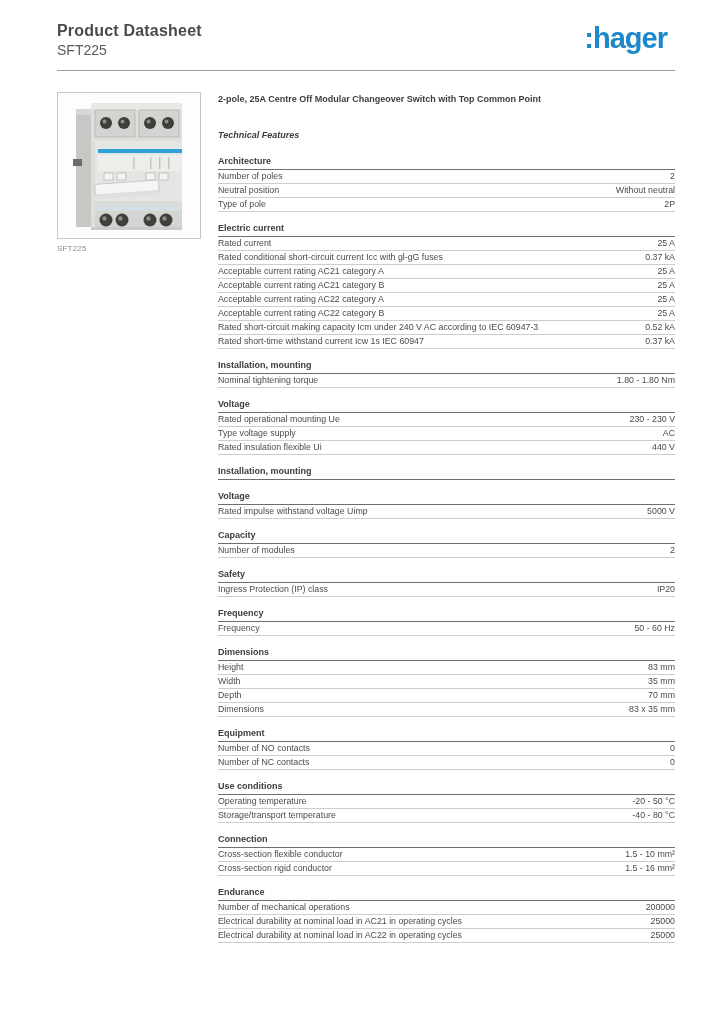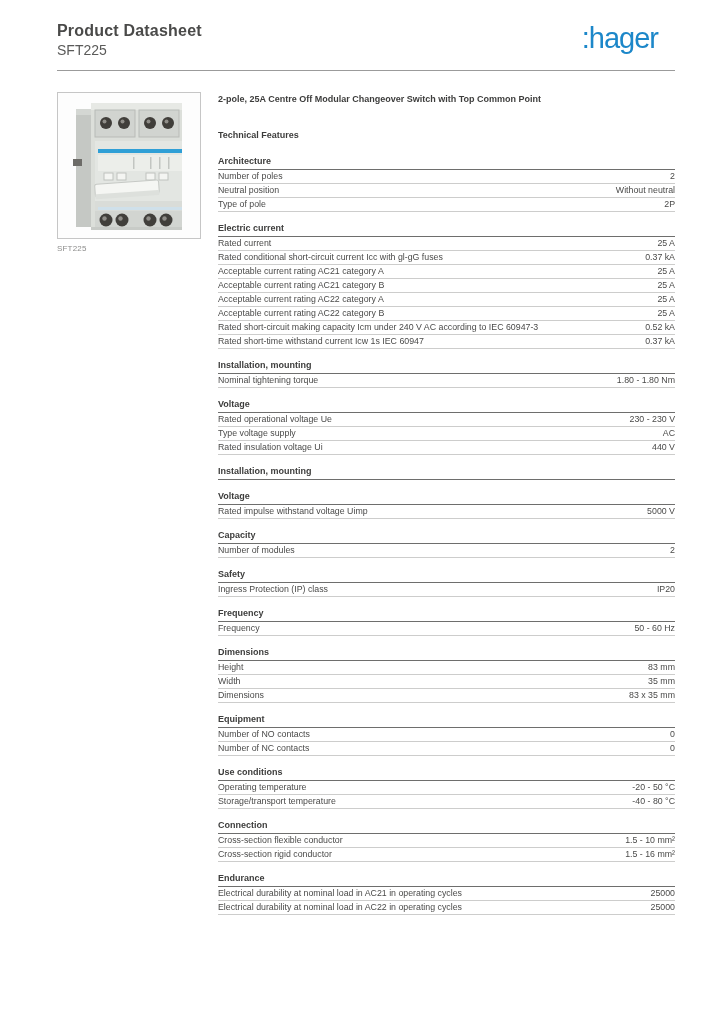--- a/index.html
+++ b/index.html
@@ -30,23 +30,23 @@
     letter-spacing: 0.2px;
   }
   .product-code {
     font-size: 14px;
     color: #5a5a59;
     margin-top: 2px;
   }
   .logo {
     position: absolute;
     top: 2px;
-    right: 17px;
+    right: 8px;
     font-size: 29px;
-    font-weight: normal;
+    font-weight: bold;
     letter-spacing: -1px;
     line-height: 1;
   }
   .header-rule {
     position: absolute;
     top: 70px;
     left: 57px;
     right: 49px;
     border-top: 1px solid #9b9b9b;
   }
@@ -80,20 +80,21 @@
     font-size: 9px;
     font-weight: bold;
     color: #3d3d3c;
     line-height: 1.2;
   }
   .tech-features {
     margin-top: 25px;
     font-size: 9px;
     font-weight: bold;
     color: #3d3d3c;
+    font-style: italic;
   }
 
   .section { margin-top: 11px; }
   .section:first-child { margin-top: 16px; }
   .section h3 {
     font-size: 9px;
     font-weight: bold;
     color: #3d3d3c;
     line-height: 10px;
     padding-bottom: 3px;
@@ -262,29 +263,29 @@
           <div class="section">
             <h3>Installation, mounting</h3>
             <div class="row">
               <span class="lbl">Nominal tightening torque</span>
               <span class="val">1.80 - 1.80 Nm</span>
             </div>
           </div>
           <div class="section">
             <h3>Voltage</h3>
             <div class="row">
-              <span class="lbl">Rated operational voltage Ue</span>
+              <span class="lbl">Rated operational mounting Ue</span>
               <span class="val">230 - 230 V</span>
             </div>
             <div class="row">
               <span class="lbl">Type voltage supply</span>
               <span class="val">AC</span>
             </div>
             <div class="row">
-              <span class="lbl">Rated insulation voltage Ui</span>
+              <span class="lbl">Rated insulation flexible Ui</span>
               <span class="val">440 V</span>
             </div>
           </div>
           <div class="section">
             <h3>Installation, mounting</h3>
           </div>
           <div class="section">
             <h3>Voltage</h3>
             <div class="row">
               <span class="lbl">Rated impulse withstand voltage Uimp</span>
@@ -316,20 +317,24 @@
             <h3>Dimensions</h3>
             <div class="row">
               <span class="lbl">Height</span>
               <span class="val">83 mm</span>
             </div>
             <div class="row">
               <span class="lbl">Width</span>
               <span class="val">35 mm</span>
             </div>
             <div class="row">
+              <span class="lbl">Depth</span>
+              <span class="val">70 mm</span>
+            </div>
+            <div class="row">
               <span class="lbl">Dimensions</span>
               <span class="val">83 x 35 mm</span>
             </div>
           </div>
           <div class="section">
             <h3>Equipment</h3>
             <div class="row">
               <span class="lbl">Number of NO contacts</span>
               <span class="val">0</span>
             </div>
@@ -355,20 +360,24 @@
               <span class="lbl">Cross-section flexible conductor</span>
               <span class="val">1.5 - 10 mm²</span>
             </div>
             <div class="row">
               <span class="lbl">Cross-section rigid conductor</span>
               <span class="val">1.5 - 16 mm²</span>
             </div>
           </div>
           <div class="section">
             <h3>Endurance</h3>
+            <div class="row">
+              <span class="lbl">Number of mechanical operations</span>
+              <span class="val">200000</span>
+            </div>
             <div class="row">
               <span class="lbl">Electrical durability at nominal load in AC21 in operating cycles</span>
               <span class="val">25000</span>
             </div>
             <div class="row">
               <span class="lbl">Electrical durability at nominal load in AC22 in operating cycles</span>
               <span class="val">25000</span>
             </div>
           </div>
         </div>

